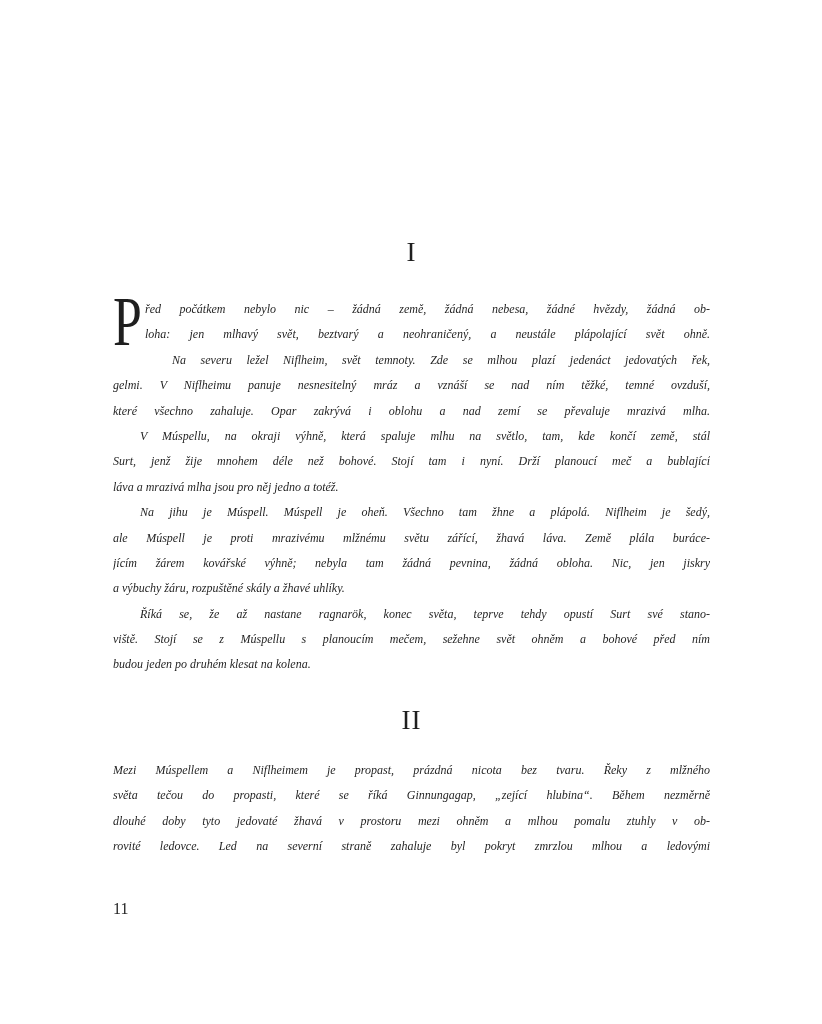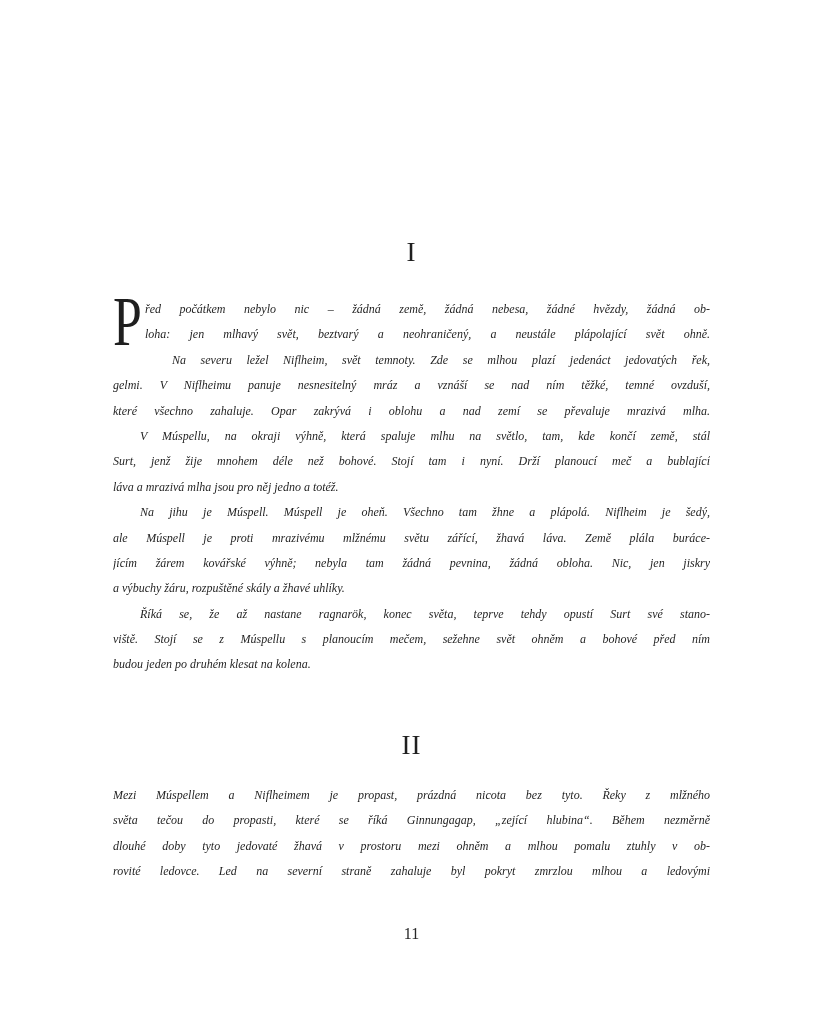--- a/index.html
+++ b/index.html
@@ -27,21 +27,21 @@
     font-size: 27px;
     line-height: 28px;
     letter-spacing: 1px;
     color: #1f1f1f;
   }
   .section-heading.first {
     margin-top: 238px;
     margin-bottom: 31px;
   }
   .section-heading.later {
-    margin-top: 53px;
+    margin-top: 28px;
     margin-bottom: 24px;
   }
   .paragraph {
     position: relative;
   }
   .line {
     font-size: 12px;
     line-height: 25.4px;
     height: 25.4px;
     overflow: hidden;
@@ -69,21 +69,21 @@
     top: -10px;
     left: 0;
     font-size: 70px;
     line-height: 1;
     transform: scaleX(0.74);
     transform-origin: left top;
     color: #1f1f1f;
   }
   .page-number {
     margin-top: 40px;
-    text-align: center;
+    text-align: left;
     font-size: 16px;
     line-height: 20px;
     color: #262626;
   }
 </style>
 </head>
 <body>
 
 <main class="book-page">
   <div id="text-block">
@@ -111,20 +111,20 @@
         <div class="line">jícím žárem kovářské výhně; nebyla tam žádná pevnina, žádná obloha. Nic, jen jiskry</div>
         <div class="line last">a výbuchy žáru, rozpuštěné skály a žhavé uhlíky.</div>
       </div>
       <div class="paragraph">
         <div class="line indent">Říká se, že až nastane ragnarök, konec světa, teprve tehdy opustí Surt své stano-</div>
         <div class="line">viště. Stojí se z Múspellu s planoucím mečem, sežehne svět ohněm a bohové před ním</div>
         <div class="line last">budou jeden po druhém klesat na kolena.</div>
       </div>
       <div class="section-heading later">II</div>
       <div class="paragraph">
-        <div class="line">Mezi Múspellem a Niflheimem je propast, prázdná nicota bez tyto. Řeky z mlžného</div>
+        <div class="line">Mezi Múspellem a Niflheimem je propast, prázdná nicota bez tvaru. Řeky z mlžného</div>
         <div class="line">světa tečou do propasti, které se říká Ginnungagap, „zející hlubina“. Během nezměrně</div>
         <div class="line">dlouhé doby tyto jedovaté žhavá v prostoru mezi ohněm a mlhou pomalu ztuhly v ob-</div>
         <div class="line">rovité ledovce. Led na severní straně zahaluje byl pokryt zmrzlou mlhou a ledovými</div>
       </div>
     </div>
   <div class="page-number">11</div>
 </main>
 
 </body></html>

